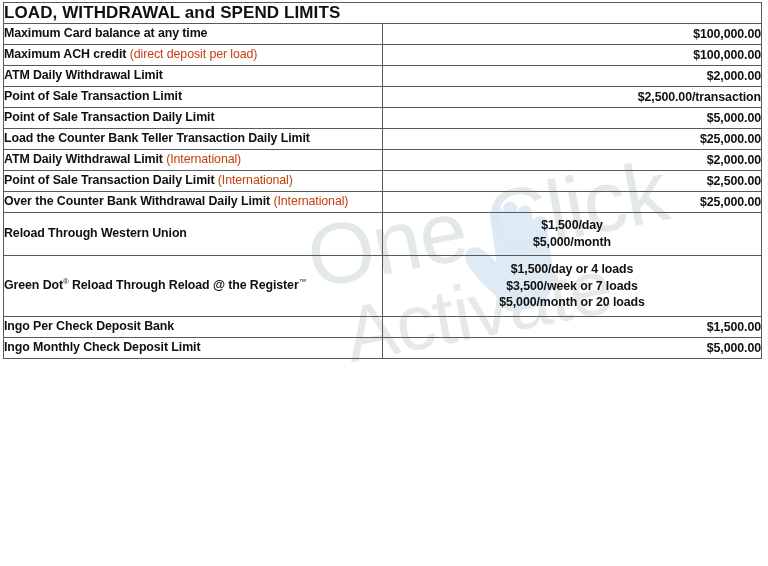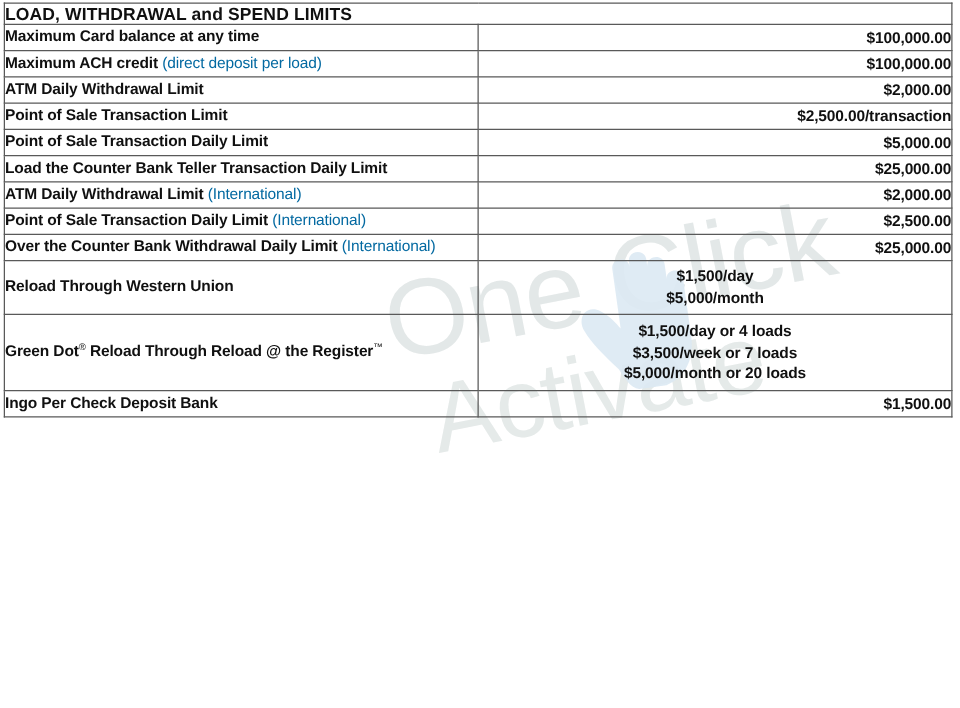--- a/index.html
+++ b/index.html
@@ -59,29 +59,29 @@
     color:#101010;
     text-align:right;
     letter-spacing:-0.1px;
     line-height:1.35;
     white-space:pre-line;
   }
   .c-value.multi{ text-align:center; }
 
   td.header-cell{
     padding:6px 8px 7px 9px;
-    font-size:14px;
+    font-size:17px;
     font-weight:bold;
     color:#101010;
     letter-spacing:0.1px;
   }
 
   .qual{
     font-weight:normal;
-    color:#0369a1;
+    color:#c2410c;
   }
   sup{
     font-size:0.62em;
     line-height:0;
     vertical-align:super;
     font-weight:normal;
   }
   .c-label .qual sup{font-weight:normal;}
 
   
@@ -161,15 +161,19 @@
         <tr class="r-tall3">
           <td class="c-label"><span>Green Dot<sup>®</sup> Reload Through Reload @ the Register<sup>™</sup></span></td>
           <td class="c-value multi">$1,500/day or 4 loads
 $3,500/week or 7 loads
 $5,000/month or 20 loads</td>
         </tr>
         <tr class="r-std">
           <td class="c-label"><span>Ingo Per Check Deposit Bank</span></td>
           <td class="c-value">$1,500.00</td>
         </tr>
+        <tr class="r-std">
+          <td class="c-label"><span>Ingo Monthly Check Deposit Limit</span></td>
+          <td class="c-value">$5,000.00</td>
+        </tr>
       </tbody>
   </table>
 </div>
 
 </body></html>

